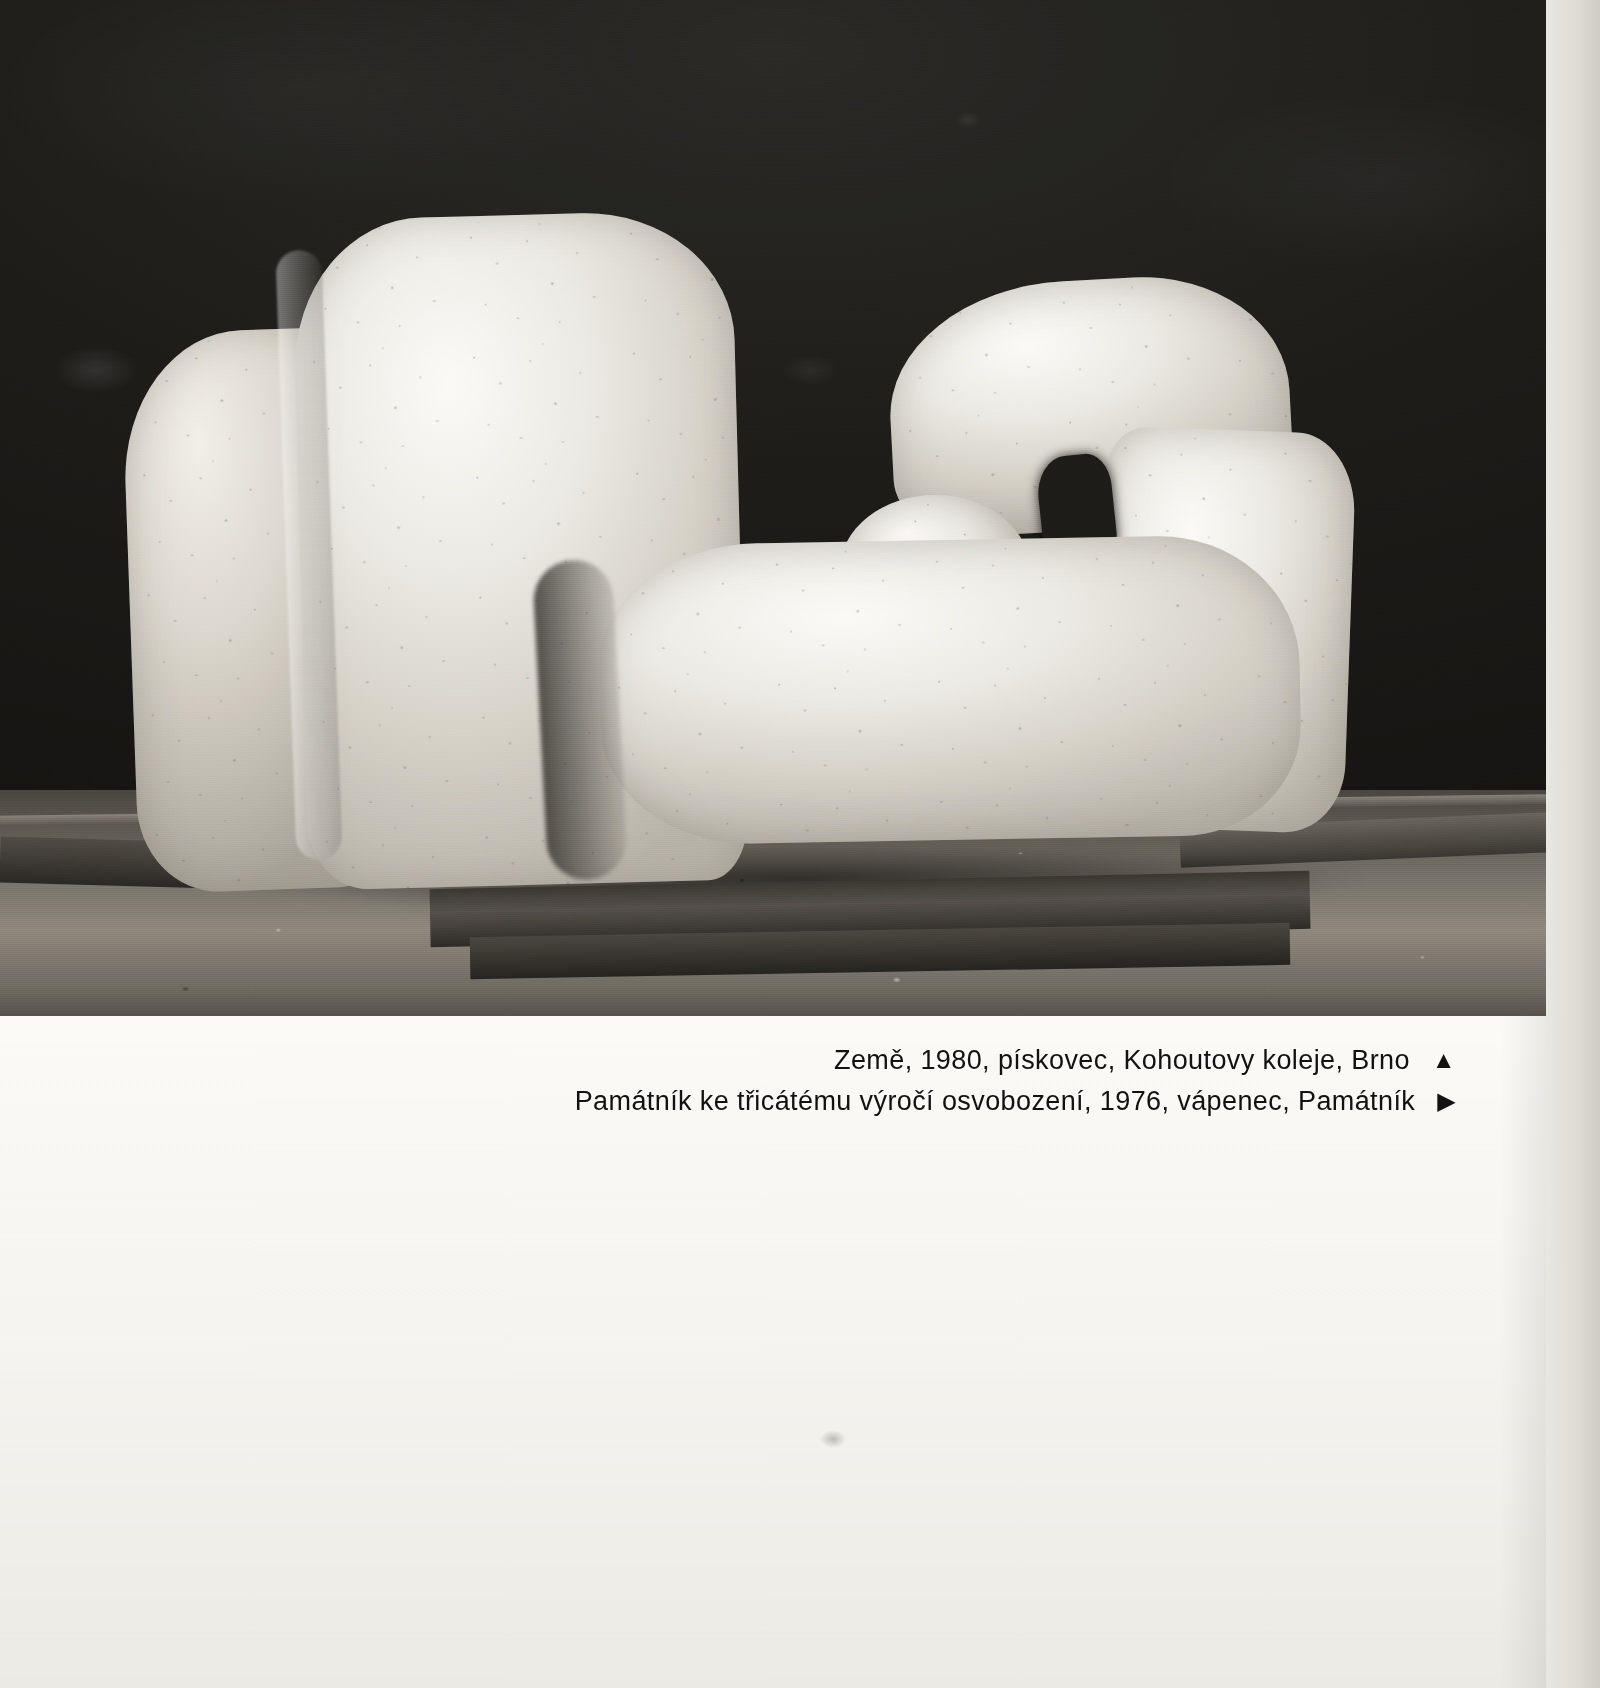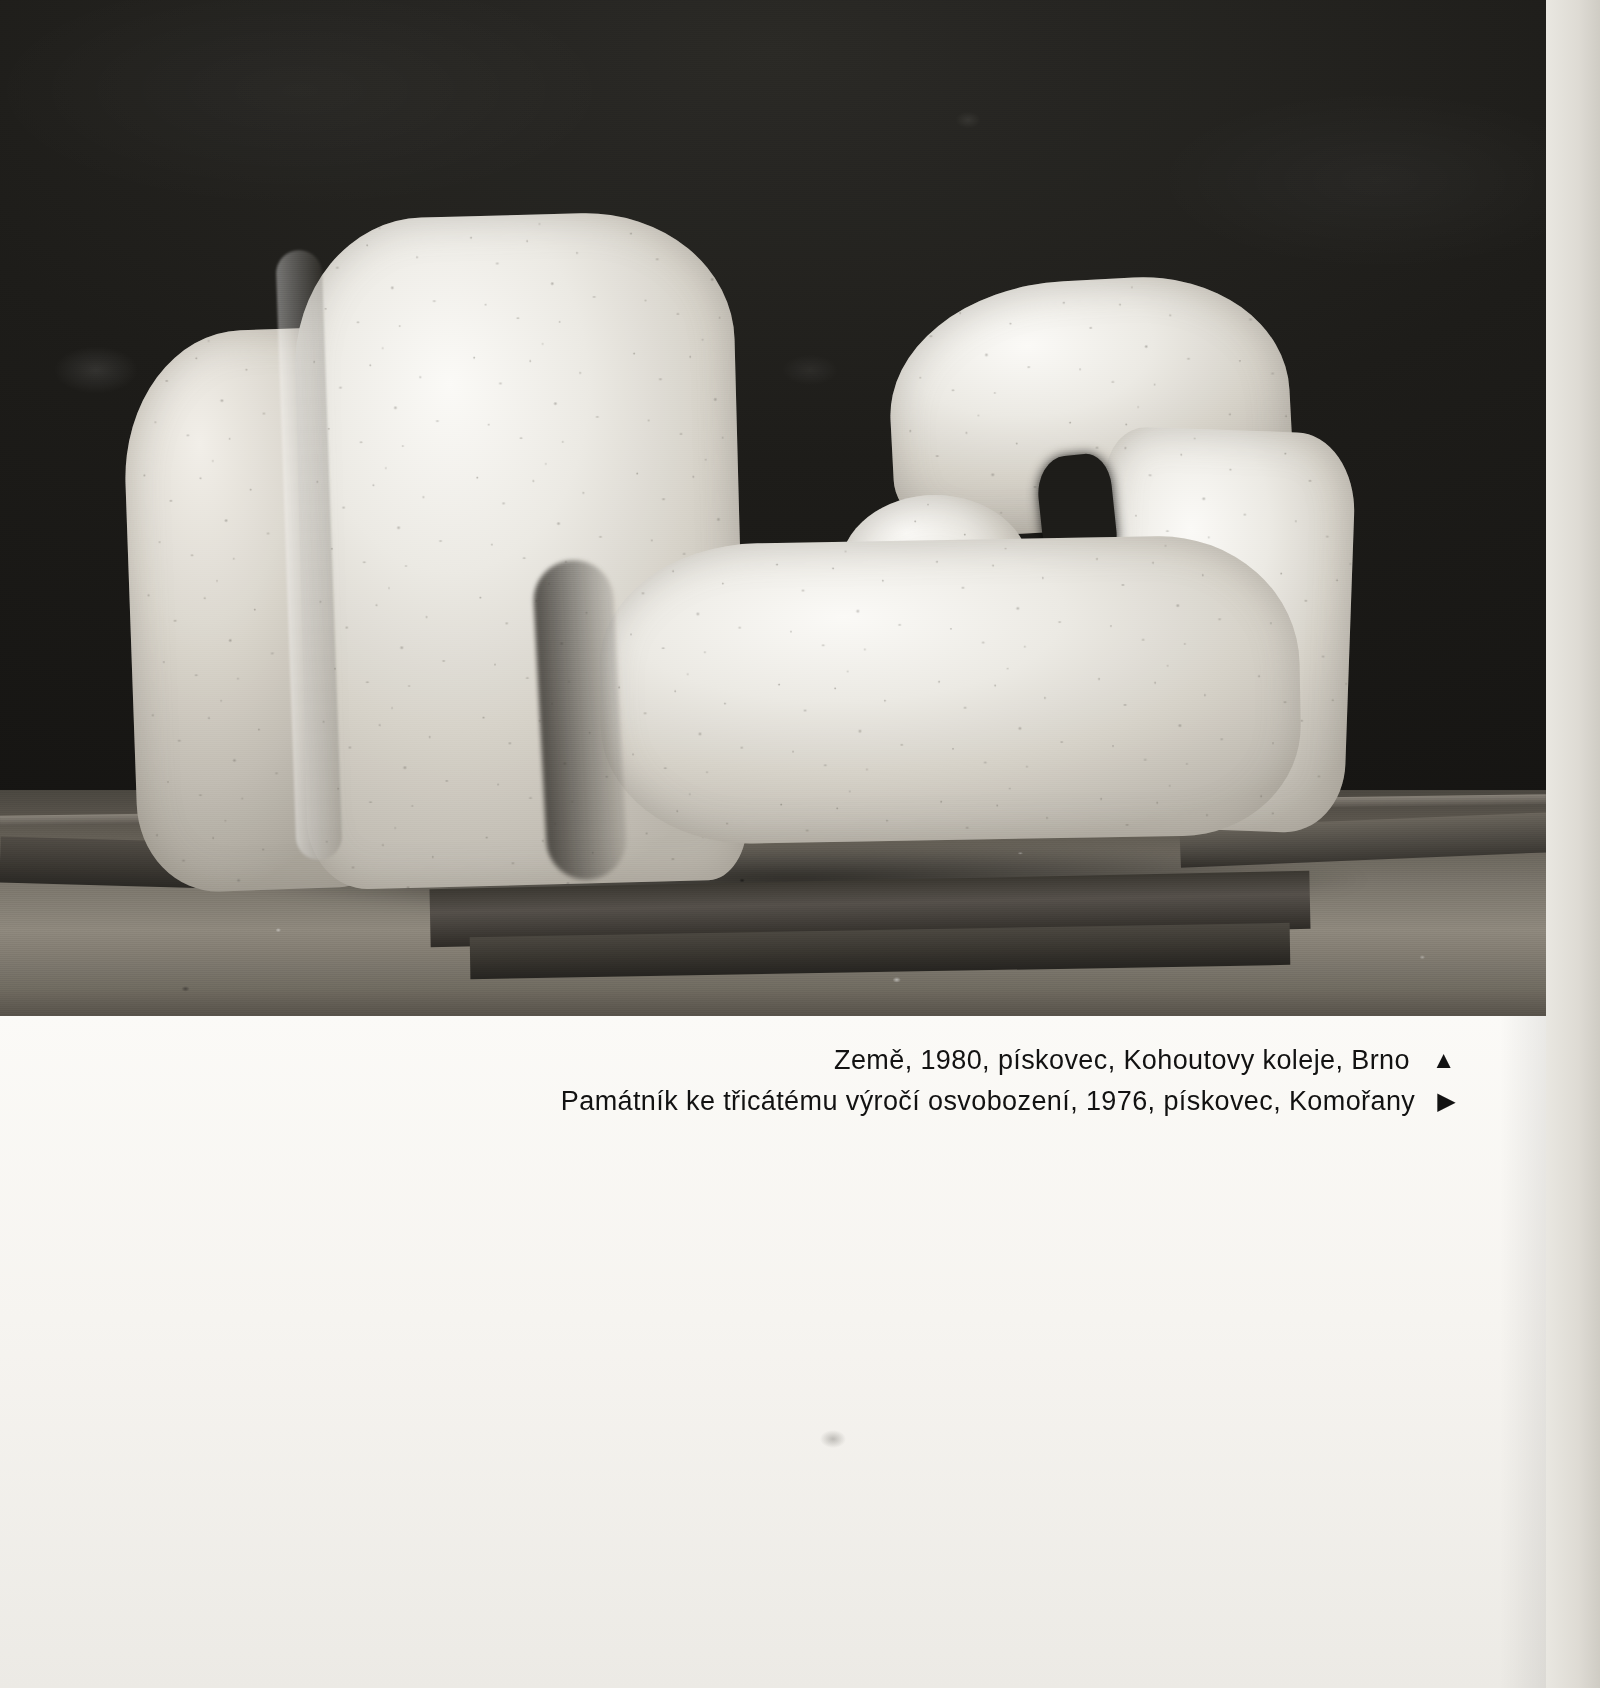--- a/index.html
+++ b/index.html
@@ -295,20 +295,20 @@
 
     <div class="grain"></div>
   </div>
 
   <div class="caption">
     <div class="caption-line">
       <span class="txt">Země, 1980, pískovec, Kohoutovy koleje, Brno</span>
       <span class="marker">▲</span>
     </div>
     <div class="caption-line">
-      <span class="txt">Památník ke třicátému výročí osvobození, 1976, pískovec, Komořany</span>
+      <span class="txt">Památník ke třicátému výročí osvobození, 1976, vápenec, Památník</span>
       <span class="marker">▶</span>
     </div>
   </div>
 
   <div class="faint-mark"></div>
   <div class="edge-shade"></div>
 </div>
 
 </body></html>

